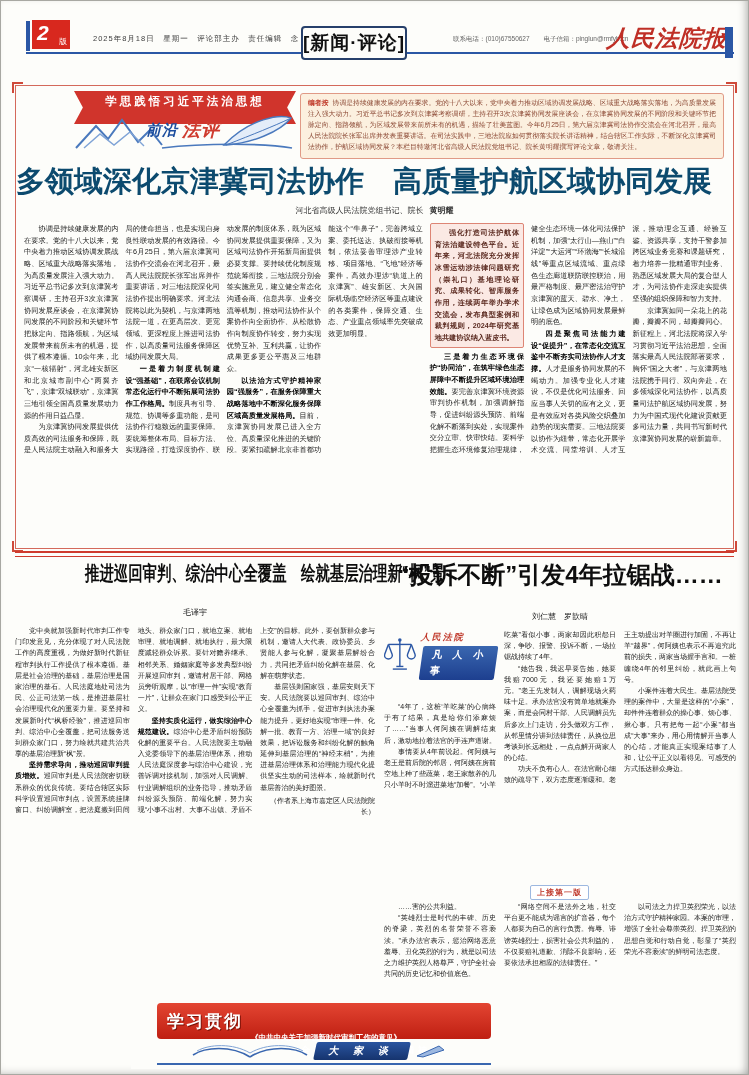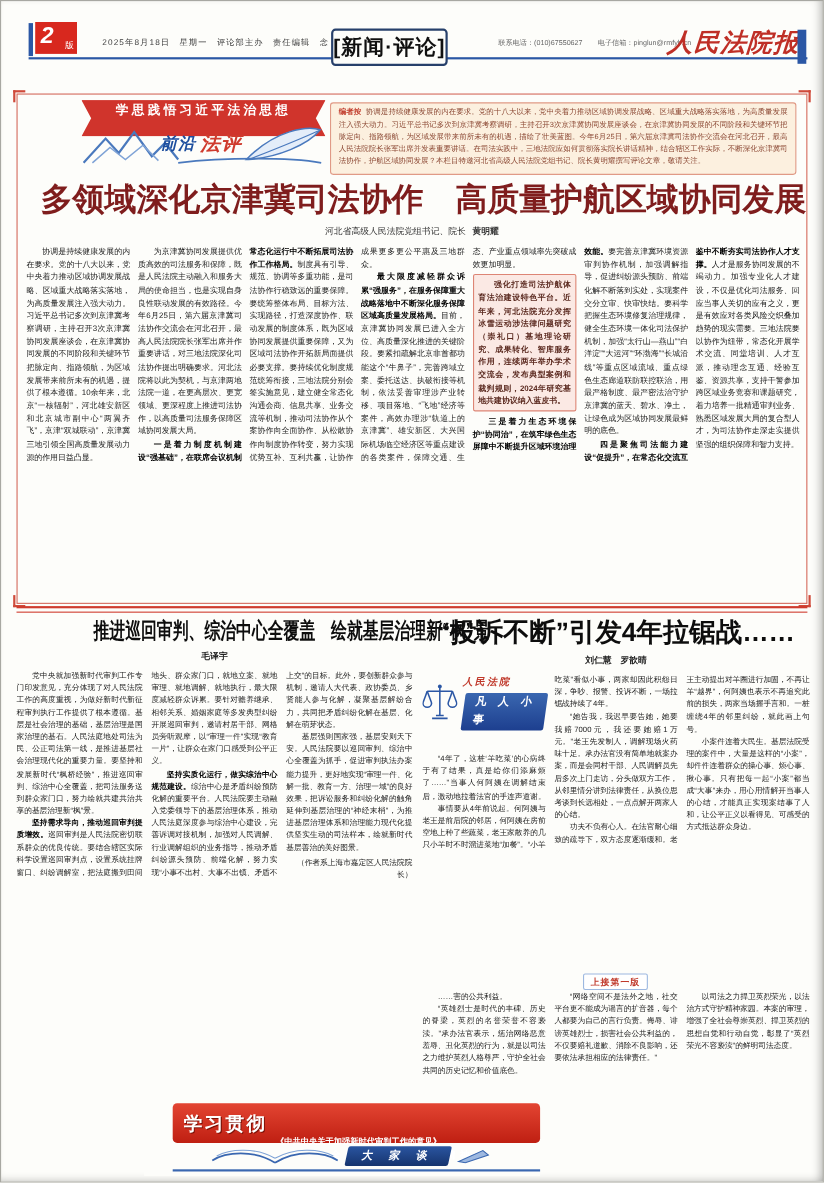--- a/index.html
+++ b/index.html
@@ -32,41 +32,41 @@
         font-size:11.5px;font-weight:bold;letter-spacing:3px;
         clip-path:polygon(0 0,100% 0,96% 50%,100% 100%,0 100%,4% 50%);}
   .badge .art{position:absolute;left:0;top:21px;width:222px;height:41px;}
   .badge .t{position:absolute;top:30px;font-weight:bold;font-style:italic;}
   .badge .t1{left:72px;font-size:15px;color:#1d4e9e;letter-spacing:1px;}
   .badge .t2{left:108px;top:27px;font-size:18px;color:#cf3b2e;letter-spacing:1px;}
   .ednote{position:absolute;left:284px;top:7px;width:424px;height:66px;background:#fcf0df;border:1px solid #e09a86;
         border-radius:3px;padding:4px 7px;box-sizing:border-box;font-size:6.8px;line-height:1.6;
         text-align:justify;color:#8a4632;overflow:hidden;}
   .ednote b{color:#c03b2b;margin-right:4px;}
-  .feat-headline{position:absolute;left:0;top:76px;width:100%;text-align:right;font-size:29px;font-weight:bold;
-        color:#7f1d1d;letter-spacing:0;white-space:nowrap;}
+  .feat-headline{position:absolute;left:0;top:76px;width:100%;text-align:left;font-size:29px;font-weight:bold;
+        color:#0c4a6e;letter-spacing:0;white-space:nowrap;}
   .feat-byline{position:absolute;left:0;top:119px;width:100%;text-align:center;font-size:8px;color:#333;}
   .feat-byline b{margin-left:6px;}
   .feat-cols{position:absolute;left:8px;top:137px;width:703px;height:308px;
         column-count:7;column-gap:7px;font-size:7.2px;line-height:1.62;text-align:justify;color:#1a1a1a;}
   .feat-cols p,.art-cols p{margin:0;text-indent:2em;}
   .feat-cols p b,.art-cols p b{font-weight:bold;color:#000;}
   p.box{background:#fbe9e4;border:1px solid #dd8575;padding:3px 4px;margin:3px 0;border-radius:2px;
         break-inside:avoid;font-weight:bold;color:#5b2a20;text-indent:2em;}
   p.attribution{text-indent:0;text-align:right;margin-top:2px;}
   
   .sep{position:absolute;left:14px;top:550px;width:719px;height:3px;
         border-top:2px solid #cf3b2e;border-bottom:1px solid #cf3b2e;}
   
   .l-art{position:absolute;left:14px;top:559px;width:360px;}
   .r-art{position:absolute;left:383px;top:558px;width:352px;}
   .sub-head{text-align:center;font-weight:bold;color:#0d0d0d;white-space:nowrap;}
   .l-art .sub-head span{display:inline-block;font-size:20px;transform:scaleX(.72);transform-origin:center;}
   .r-art .sub-head{font-size:24px;}
-  .sub-author{text-align:center;font-size:8px;font-weight:bold;margin-top:4px;color:#222;}
+  .sub-author{text-align:center;font-size:8px;font-weight:normal;margin-top:20px;color:#222;}
   .art-cols{margin-top:7px;column-gap:8px;font-size:7px;line-height:1.6;text-align:justify;color:#1a1a1a;}
   .l-art .art-cols{column-count:3;height:402px;}
   .r-art .art-cols{column-count:3;height:266px;}
   
   .col-logo{display:flex;align-items:center;gap:5px;height:52px;margin-bottom:20px;break-inside:avoid;}
   .col-logo .texts{display:flex;flex-direction:column;align-items:flex-start;gap:1px;}
   .logo-brand{font-family:"DejaVu Serif",serif;font-style:italic;font-weight:bold;font-size:9px;color:#c0392b;letter-spacing:2px;}
   .logo-ribbon{background:linear-gradient(180deg,#3a67b0,#1d3f8f);color:#fff;font-size:10px;font-weight:bold;
         letter-spacing:4px;padding:1px 10px;transform:skewX(-8deg);border-radius:2px;}
   
@@ -132,24 +132,25 @@
 
     <div class="feat-headline">多领域深化京津冀司法协作　高质量护航区域协同发展</div>
     <div class="feat-byline">
       <span>河北省高级人民法院党组书记、院长</span><b>黄明耀</b>
     </div>
 
     <div class="feat-cols">
         <p>协调是持续健康发展的内在要求。党的十八大以来，党中央着力推动区域协调发展战略、区域重大战略落实落地，为高质量发展注入强大动力。习近平总书记多次到京津冀考察调研，主持召开3次京津冀协同发展座谈会，在京津冀协同发展的不同阶段和关键环节把脉定向、指路领航，为区域发展带来前所未有的机遇，提供了根本遵循。10余年来，北京“一核辐射”，河北雄安新区和北京城市副中心“两翼齐飞”，京津“双城联动”，京津冀三地引领全国高质量发展动力源的作用日益凸显。</p>
         <p>为京津冀协同发展提供优质高效的司法服务和保障，既是人民法院主动融入和服务大局的使命担当，也是实现自身良性联动发展的有效路径。今年6月25日，第六届京津冀司法协作交流会在河北召开，最高人民法院院长张军出席并作重要讲话，对三地法院深化司法协作提出明确要求。河北法院将以此为契机，与京津两地法院一道，在更高层次、更宽领域、更深程度上推进司法协作，以高质量司法服务保障区域协同发展大局。</p>
         <p><b>一是着力制度机制建设“强基础”，在联席会议机制常态化运行中不断拓展司法协作工作格局。</b>制度具有引导、规范、协调等多重功能，是司法协作行稳致远的重要保障。要统筹整体布局、目标方法、实现路径，打造深度协作、联动发展的制度体系，既为区域协同发展提供重要保障，又为区域司法协作开拓新局面提供必要支撑。要持续优化制度规范统筹衔接，三地法院分别会签实施意见，建立健全常态化沟通会商、信息共享、业务交流等机制，推动司法协作从个案协作向全面协作、从松散协作向制度协作转变，努力实现优势互补、互利共赢，让协作成果更多更公平惠及三地群众。</p>
-        <p><b>最大限度减轻群众诉累“强服务”，在服务保障重大战略落地中不断深化服务保障区域高质量发展格局。</b>目前，京津冀协同发展已进入全方位、高质量深化推进的关键阶段。要紧扣疏解北京非首都功能这个“牛鼻子”，完善跨域立案、委托送达、执破衔接等机制，依法妥善审理涉产业转移、项目落地、“飞地”经济等案件，高效办理涉“轨道上的京津冀”、雄安新区、大兴国际机场临空经济区等重点建设的各类案件，保障交通、生态、产业重点领域率先突破成效更加明显。</p>
+        <p><b>以法治方式守护精神家园“强服务”，在服务保障重大战略落地中不断深化服务保障区域高质量发展格局。</b>目前，京津冀协同发展已进入全方位、高质量深化推进的关键阶段。要紧扣疏解北京非首都功能这个“牛鼻子”，完善跨域立案、委托送达、执破衔接等机制，依法妥善审理涉产业转移、项目落地、“飞地”经济等案件，高效办理涉“轨道上的京津冀”、雄安新区、大兴国际机场临空经济区等重点建设的各类案件，保障交通、生态、产业重点领域率先突破成效更加明显。</p>
         <p class="box">强化打造司法护航体育法治建设特色平台。近年来，河北法院充分发挥冰雪运动涉法律问题研究（崇礼口）基地理论研究、成果转化、智库服务作用，连续两年举办学术交流会，发布典型案例和裁判规则，2024年研究基地共建协议纳入蓝皮书。</p>
         <p><b>三是着力生态环境保护“协同治”，在筑牢绿色生态屏障中不断提升区域环境治理效能。</b>要完善京津冀环境资源审判协作机制，加强调解指导，促进纠纷源头预防、前端化解不断落到实处，实现案件交分立审、快审快结。要科学把握生态环境修复治理规律，健全生态环境一体化司法保护机制，加强“太行山—燕山”“白洋淀”“大运河”“环渤海”“长城沿线”等重点区域流域、重点绿色生态廊道联防联控联治，用最严格制度、最严密法治守护京津冀的蓝天、碧水、净土，让绿色成为区域协同发展最鲜明的底色。</p>
         <p><b>四是聚焦司法能力建设“促提升”，在常态化交流互鉴中不断夯实司法协作人才支撑。</b>人才是服务协同发展的不竭动力。加强专业化人才建设，不仅是优化司法服务、回应当事人关切的应有之义，更是有效应对各类风险交织叠加趋势的现实需要。三地法院要以协作为纽带，常态化开展学术交流、同堂培训、人才互派，推动理念互通、经验互鉴、资源共享，支持干警参加跨区域业务竞赛和课题研究，着力培养一批精通审判业务、熟悉区域发展大局的复合型人才，为司法协作走深走实提供坚强的组织保障和智力支持。</p>
+        <p>京津冀如同一朵花上的花瓣，瓣瓣不同，却瓣瓣同心。新征程上，河北法院将深入学习贯彻习近平法治思想，全面落实最高人民法院部署要求，胸怀“国之大者”，与京津两地法院携手同行、双向奔赴，在多领域深化司法协作，以高质量司法护航区域协同发展，努力为中国式现代化建设贡献更多司法力量，共同书写新时代京津冀协同发展的崭新篇章。</p>
       </div>
   </div>
 
   <div class="sep"></div>
 
   <div class="l-art">
     <div class="sub-head"><span>推进巡回审判、综治中心全覆盖　绘就基层治理新“枫”景</span></div>
     <div class="sub-author">毛译宇</div>
     <div class="art-cols">
         <p>党中央就加强新时代审判工作专门印发意见，充分体现了对人民法院工作的高度重视，为做好新时代新征程审判执行工作提供了根本遵循。基层是社会治理的基础，基层治理是国家治理的基石。人民法庭地处司法为民、公正司法第一线，是推进基层社会治理现代化的重要力量。要坚持和发展新时代“枫桥经验”，推进巡回审判、综治中心全覆盖，把司法服务送到群众家门口，努力绘就共建共治共享的基层治理新“枫”景。</p>

